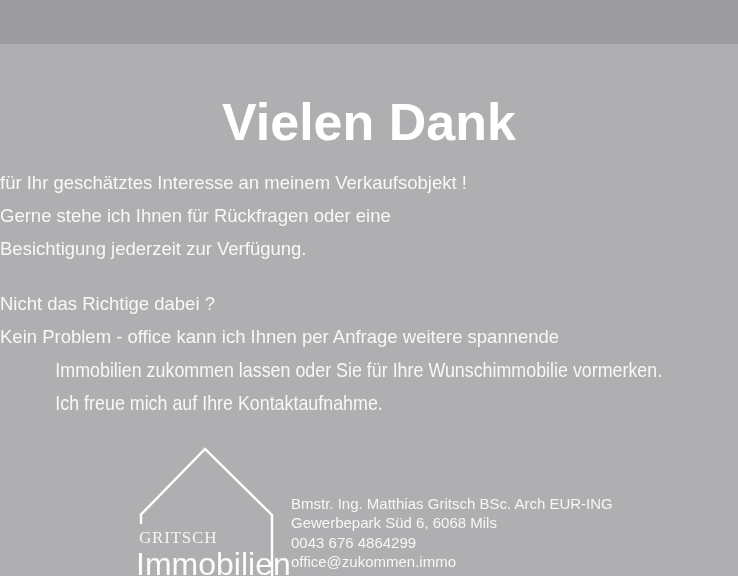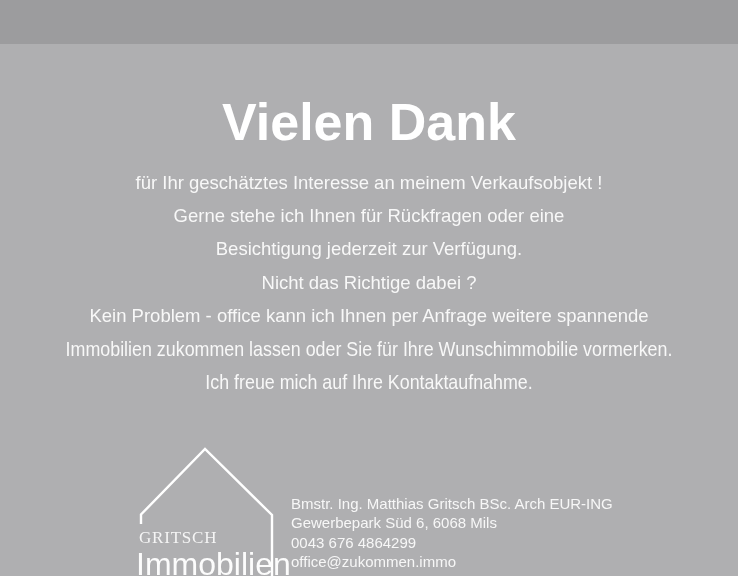--- a/index.html
+++ b/index.html
@@ -27,28 +27,27 @@
     font-size: 52px;
     font-weight: bold;
     line-height: 60px;
     color: #ffffff;
     letter-spacing: 0;
   }
   .para {
     position: absolute;
     left: 0;
     width: 100%;
-    text-align: center;
     font-size: 18.5px;
     line-height: 33px;
     color: #f8f8f8;
     font-weight: normal;
   }
   .para-intro { top: 122px; }
-  .para-followup { top: 222px; }
+  .para-followup { top: 243px; }
   .line { height: 33px; }
   
   .condensed {
     font-size: 21px;
     transform: scaleX(0.85);
     transform-origin: 50% 50%;
     white-space: nowrap;
   }
   .logo-house {
     position: absolute;

